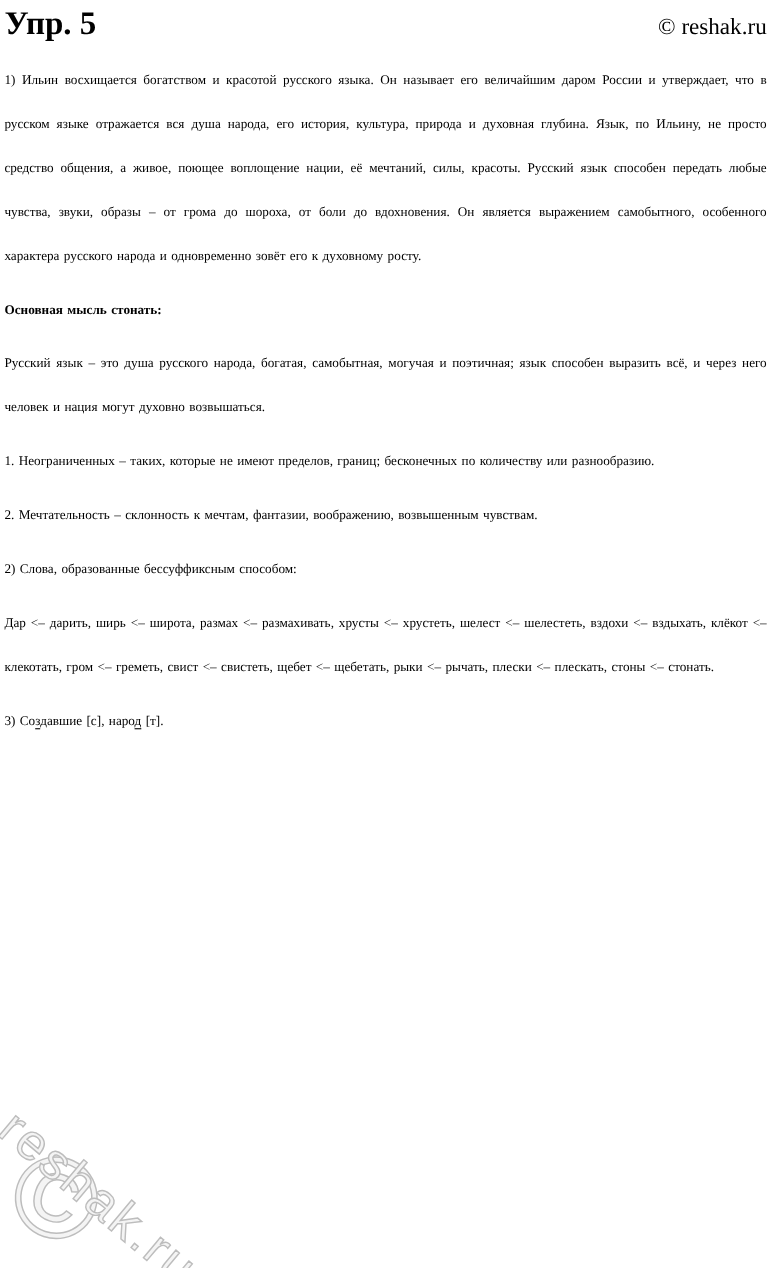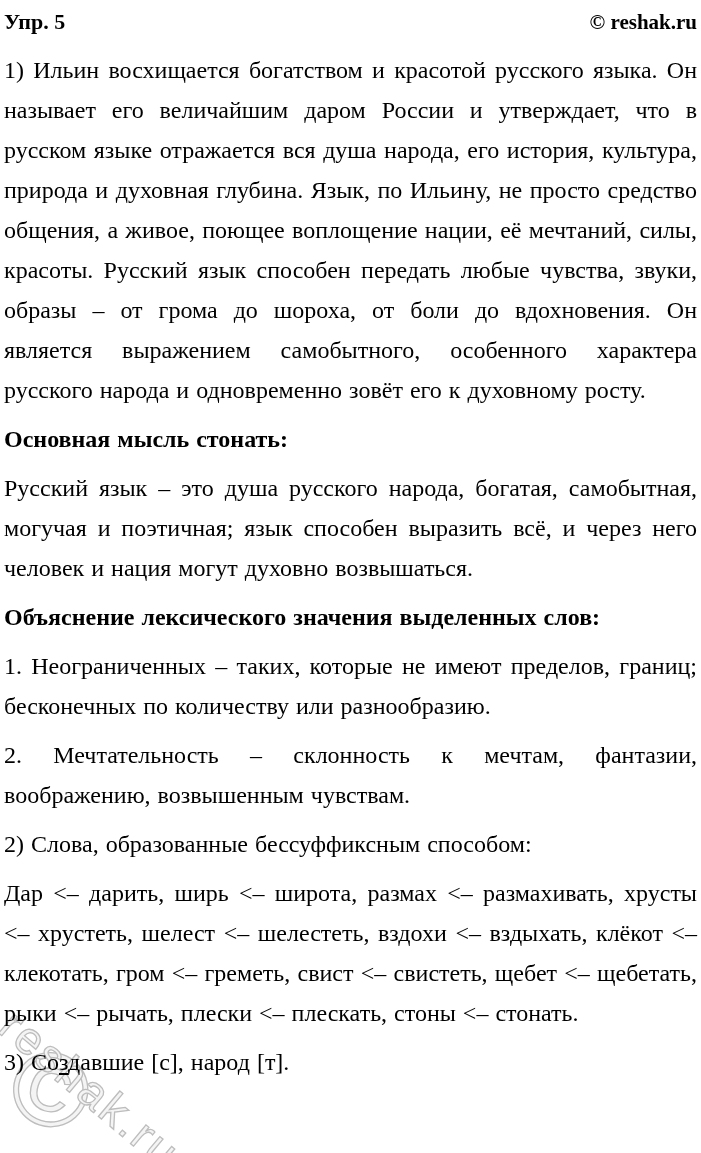--- a/index.html
+++ b/index.html
@@ -22,29 +22,28 @@
   }
   .doc-header {
     display: flex;
     justify-content: space-between;
     align-items: baseline;
     margin-bottom: 14px;
     line-height: 28px;
   }
   .exercise-title {
     font-weight: bold;
-    font-size: 22px;
+    font-size: 30px;
   }
   .copyright-note {
     font-size: 21px;
-    font-weight: bold;
   }
   p.doc-par {
     margin: 0 0 9px 0;
-    font-size: 24px;
+    font-size: 12px;
     line-height: 40px;
     text-align: justify;
     word-spacing: 1px;
   }
   p.doc-par.heading {
     font-weight: bold;
     text-align: left;
   }
   .bold-lead {
     font-weight: normal;
@@ -90,21 +89,20 @@
     <span class="exercise-title">Упр. 5</span>
     <span class="copyright-note">© reshak.ru</span>
   </div>
 
   <p class="doc-par">1) Ильин восхищается богатством и красотой русского языка. Он называет его величайшим даром России и утверждает, что в русском языке отражается вся душа народа, его история, культура, природа и духовная глубина. Язык, по Ильину, не просто средство общения, а живое, поющее воплощение нации, её мечтаний, силы, красоты. Русский язык способен передать любые чувства, звуки, образы – от грома до шороха, от боли до вдохновения. Он является выражением самобытного, особенного характера русского народа и одновременно зовёт его к духовному росту.</p>
 
   <p class="doc-par heading">Основная мысль стонать:</p>
 
   <p class="doc-par">Русский язык – это душа русского народа, богатая, самобытная, могучая и поэтичная; язык способен выразить всё, и через него человек и нация могут духовно возвышаться.</p>
 
-  <p class="doc-par heading">Объяснение лексического значения выделенных слов:</p>
 
   <p class="doc-par"><span class="bold-lead">1. Неограниченных</span><span> – таких, которые не имеют пределов, границ; бесконечных по количеству или разнообразию.</span></p>
 
   <p class="doc-par"><span class="bold-lead">2. Мечтательность</span><span> – склонность к мечтам, фантазии, воображению, возвышенным чувствам.</span></p>
 
 
   <p class="doc-par">2) Слова, образованные бессуффиксным способом:</p>
 
   <p class="doc-par">Дар &lt;– дарить, ширь &lt;– широта, размах &lt;– размахивать, хрусты &lt;– хрустеть, шелест &lt;– шелестеть, вздохи &lt;– вздыхать, клёкот &lt;– клекотать, гром &lt;– греметь, свист &lt;– свистеть, щебет &lt;– щебетать, рыки &lt;– рычать, плески &lt;– плескать, стоны &lt;– стонать.</p>
 

